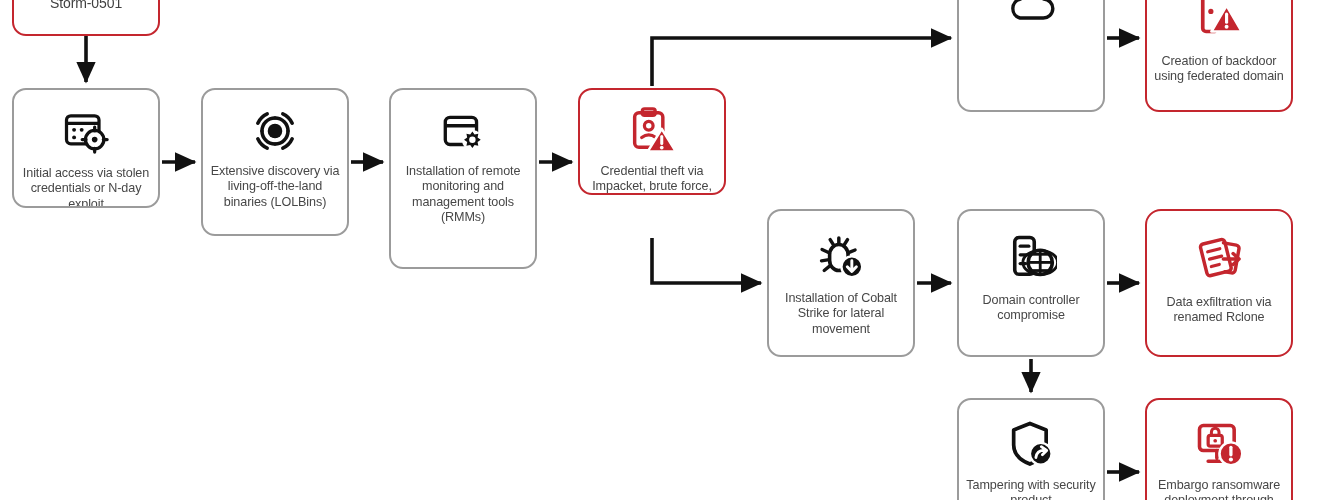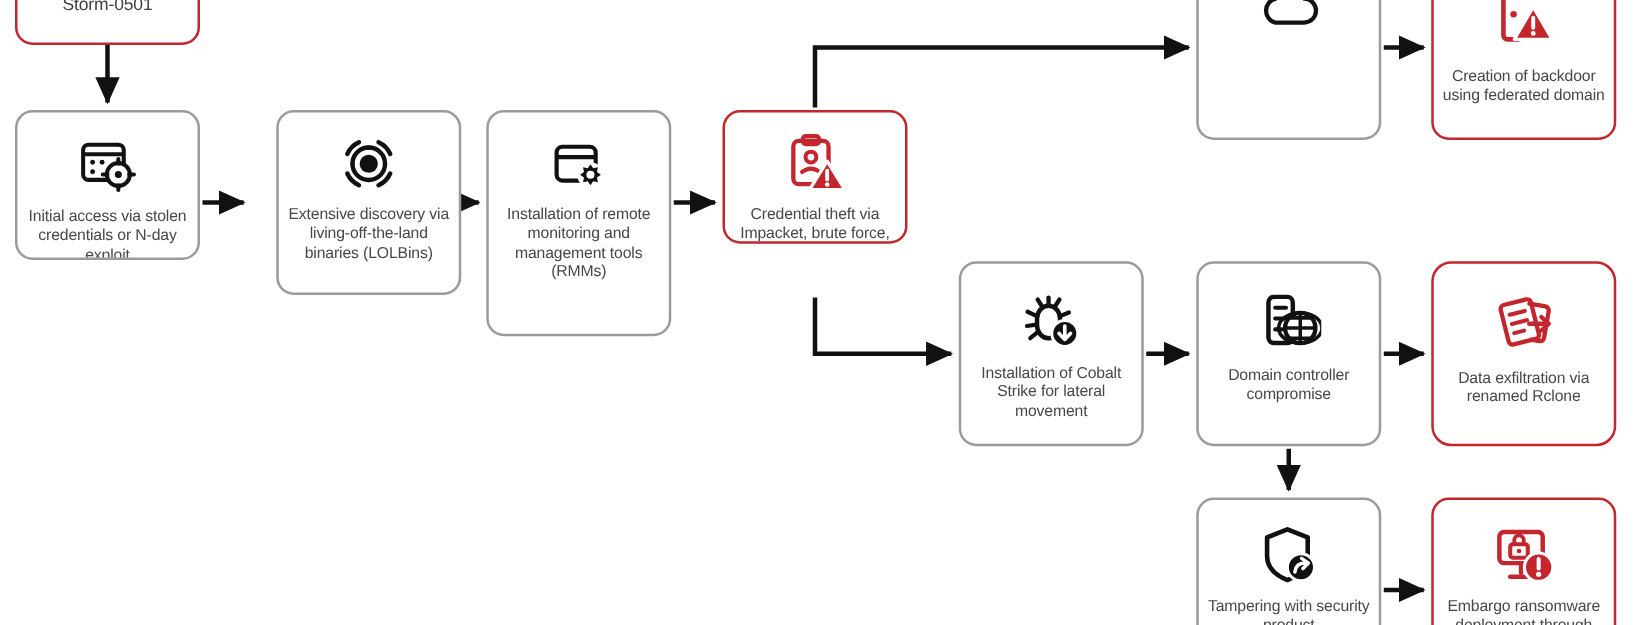--- a/index.html
+++ b/index.html
@@ -101,21 +101,21 @@
         <circle cx="20" cy="22" r="1.8" fill="currentColor"></circle>
         <circle cx="13" cy="29" r="1.8" fill="currentColor"></circle>
         <circle cx="32" cy="31" r="8.5" fill="#fff" stroke="currentColor" stroke-width="3"></circle>
         <circle cx="32" cy="31" r="2.6" fill="currentColor"></circle>
         <path d="M32 19.5 V23 M32 39 V42.5 M20.5 31 H24 M40 31 H43.5" stroke="currentColor" stroke-width="3" stroke-linecap="round"></path>
       </svg>
     </div>
     <div class="lbl" style="margin-top:8px;">Initial access via stolen credentials or N-day exploit</div>
   </div>
 
-  <div class="node" style="left:201px;top:88px;width:148px;height:148px;padding-top:16px;margin-left:20px;">
+  <div class="node" style="left:201px;top:88px;width:148px;height:148px;padding-top:16px;">
     <div class="ico">
       <svg width="50" height="50" viewBox="0 0 48 48">
         <circle cx="24" cy="24" r="7" fill="currentColor"></circle>
         <g fill="none" stroke="currentColor" stroke-width="3.4" stroke-linecap="round">
           <path d="M24 11.5 A12.5 12.5 0 0 1 36.5 24"></path>
           <path d="M36.5 24 A12.5 12.5 0 0 1 24 36.5"></path>
           <path d="M24 36.5 A12.5 12.5 0 0 1 11.5 24"></path>
           <path d="M11.5 24 A12.5 12.5 0 0 1 24 11.5"></path>
         </g>
         <g fill="none" stroke="currentColor" stroke-width="3.4" stroke-linecap="round">

